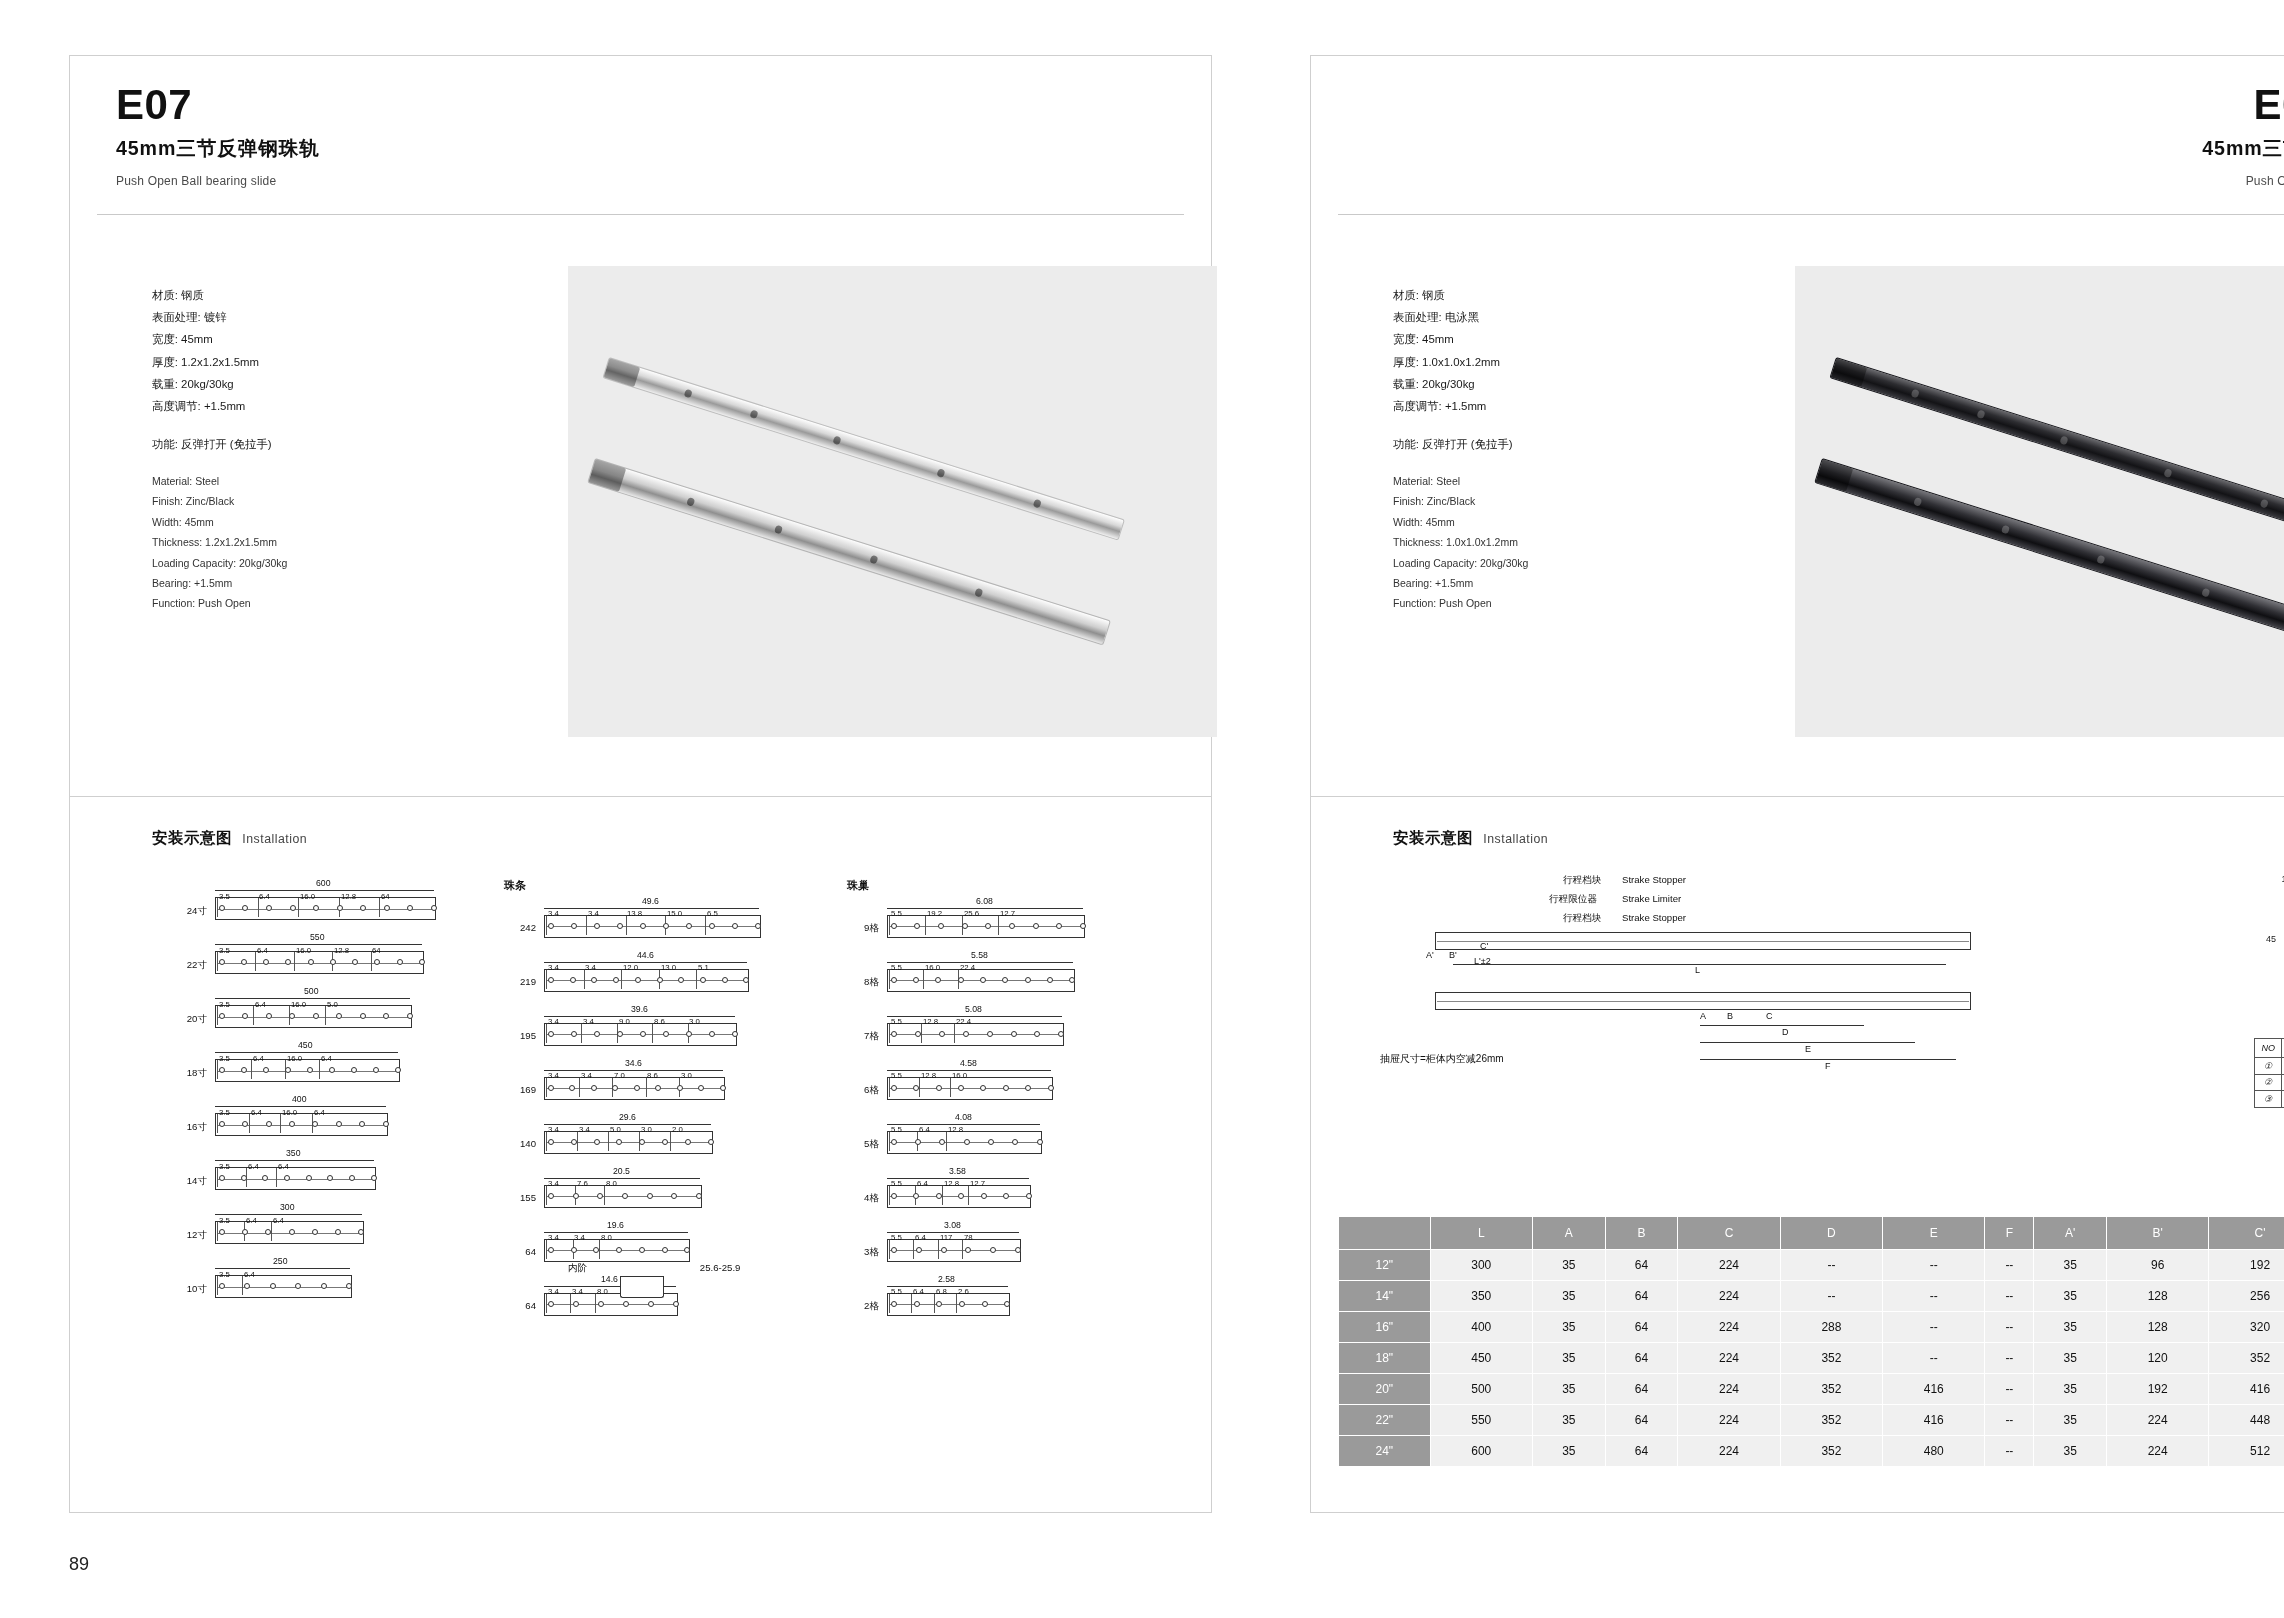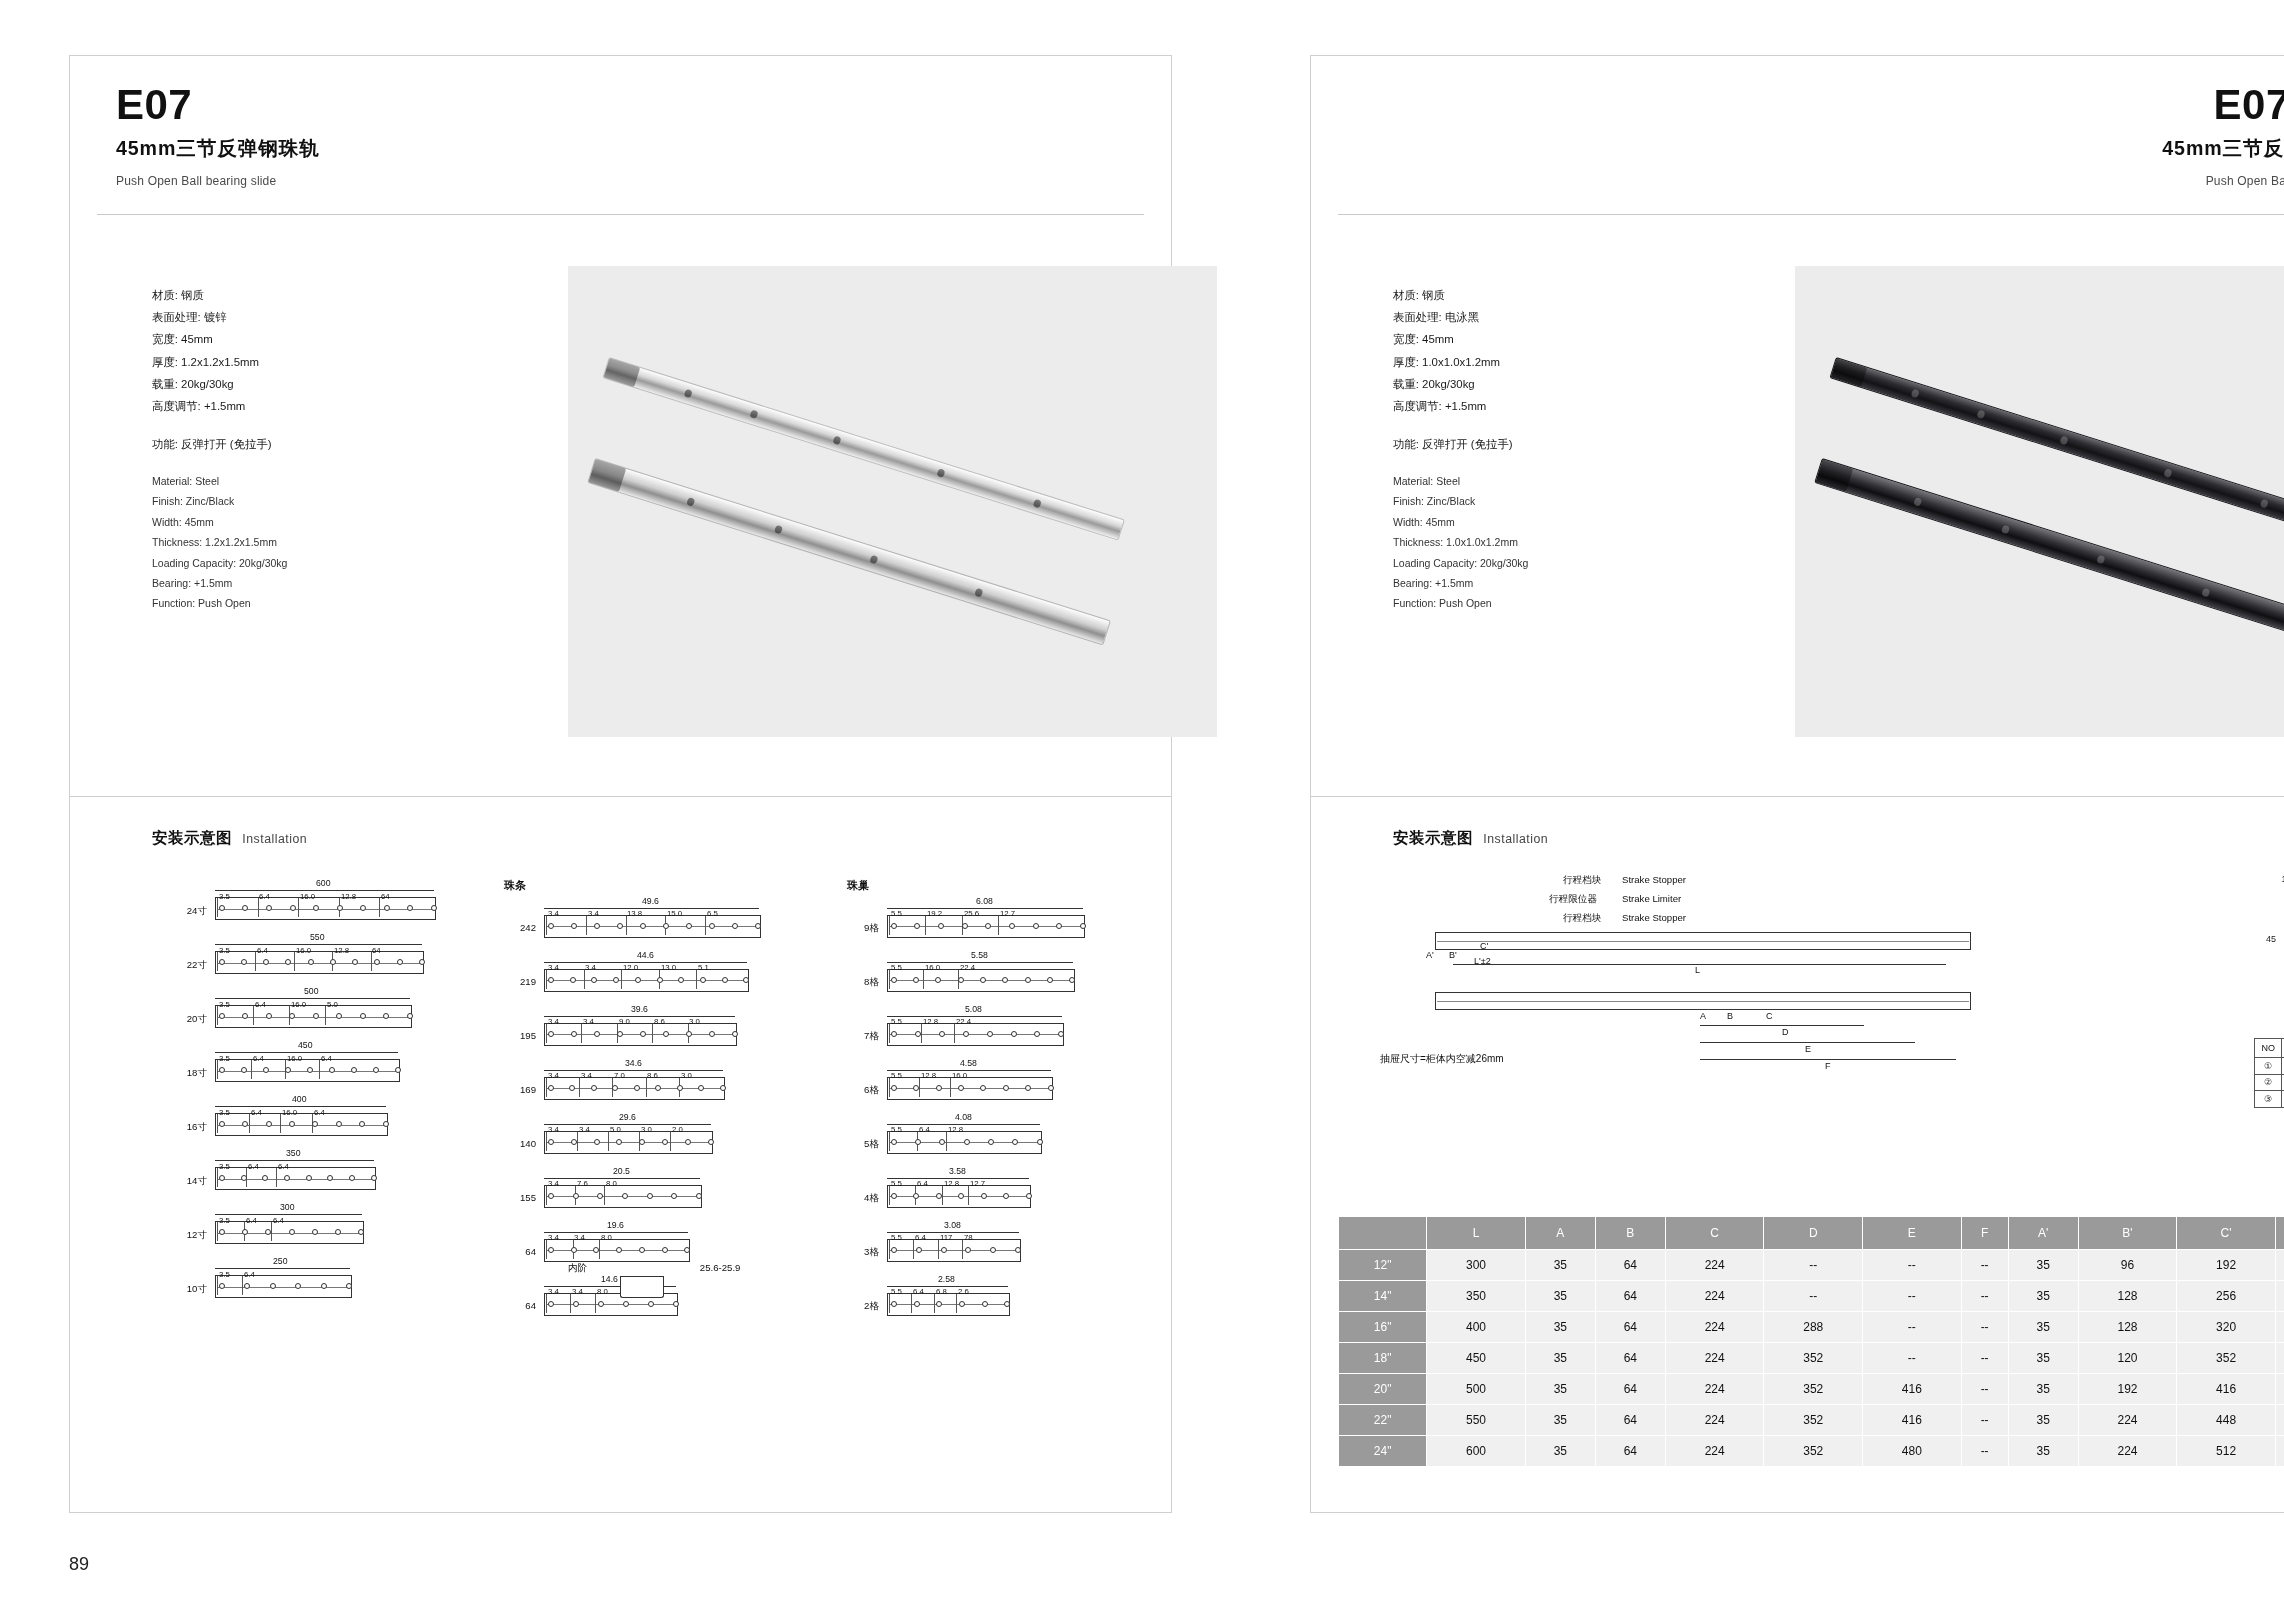--- a/index.html
+++ b/index.html
@@ -7,21 +7,21 @@
     width:2482px;height:1618px;
     background:#ffffff;
     font-family:"Liberation Sans", sans-serif;
     color:#1a1a1a;
     position:relative;
     overflow:hidden;
   }
   .page{
     position:absolute;
     top:0;
-    width:1241px;height:1618px;
+    width:1241px;height:1618px;padding-left:40px;
   }
   .page.left{left:0;}
   .page.right{left:1241px;}
 
   .sheet{
     position:absolute;
     left:69px;right:69px;
     top:55px;bottom:105px;
     border:1.4px solid #cfcfcf;
     background:#fff;
@@ -175,21 +175,21 @@
   .schem .dimtxt{position:absolute;font-size:9px;color:#111;}
   .schem .note{position:absolute;font-size:10px;color:#111;}
 
   .xsec{position:absolute;left:955px;top:809px;width:105px;height:151px;}
   .xsec .dimtop{position:absolute;left:15.5px;top:9px;font-size:9px;}
   .xsec .vtxt{position:absolute;left:0px;top:69px;font-size:9px;}
 
   .mat-table{
     position:absolute;left:943px;top:982px;border-collapse:collapse;font-size:9px;
   }
-  .mat-table th,.mat-table td{border:0.5px solid #555;padding:2.7px 6.4px;text-align:center;color:#111;}
+  .mat-table th,.mat-table td{border:0.5px solid #555;padding:2.7px 6.4px;text-align:center;color:#111;font-style:italic;}
   .mat-table th{font-weight:normal;}
 
   
   .tbl{
     position:absolute;left:27px;right:27px;top:1160px;
     border-collapse:collapse;width:calc(100% - 55px);
     font-size:12px;
   }
   .tbl th{
     background:#9a9a9a;color:#fff;font-weight:normal;height:30px;border:0.9px solid #fff;

